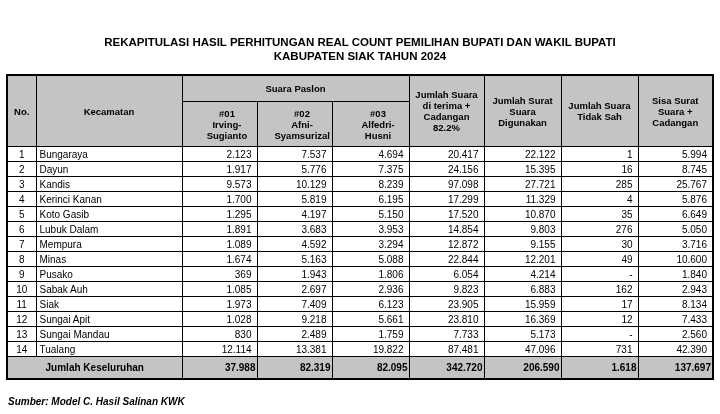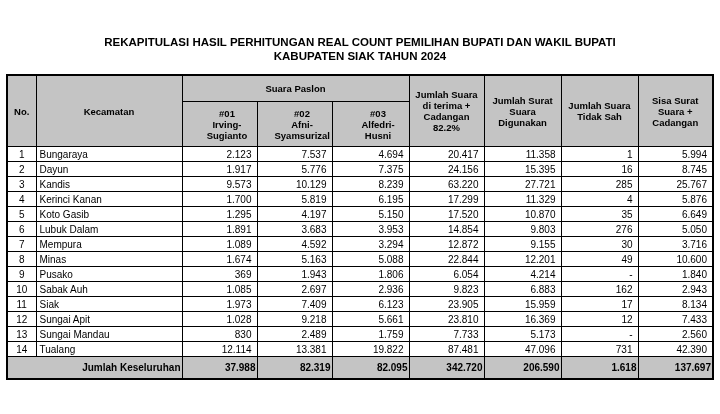--- a/index.html
+++ b/index.html
@@ -56,21 +56,21 @@
   }
   td.c-no  { text-align: center; padding: 0 2px; }
   td.c-kec { text-align: left;  padding: 0 3px; }
   td.c-num { text-align: right; }
   tr.total-row td {
     background: #c4c4c4;
     font-weight: bold;
     height: 19px;
     font-size: 10px;
   }
-  td.total-label { text-align: right; }
+  td.total-label { text-align: center; }
   .source-note {
     margin: 16px 0 0 8px;
     font-size: 10px;
     font-weight: bold;
     font-style: italic;
   }
 </style>
 </head>
 <body>
 
@@ -119,42 +119,42 @@
       </tr>
     </thead>
     <tbody>
         <tr>
           <td class="c-no">1</td>
           <td class="c-kec">Bungaraya</td>
           <td class="c-num">2.123</td>
           <td class="c-num">7.537</td>
           <td class="c-num">4.694</td>
           <td class="c-num">20.417</td>
-          <td class="c-num">11.358</td>
+          <td class="c-num">22.122</td>
           <td class="c-num">1</td>
           <td class="c-num">5.994</td>
         </tr>
         <tr>
           <td class="c-no">2</td>
           <td class="c-kec">Dayun</td>
           <td class="c-num">1.917</td>
           <td class="c-num">5.776</td>
           <td class="c-num">7.375</td>
           <td class="c-num">24.156</td>
           <td class="c-num">15.395</td>
           <td class="c-num">16</td>
           <td class="c-num">8.745</td>
         </tr>
         <tr>
           <td class="c-no">3</td>
           <td class="c-kec">Kandis</td>
           <td class="c-num">9.573</td>
           <td class="c-num">10.129</td>
           <td class="c-num">8.239</td>
-          <td class="c-num">63.220</td>
+          <td class="c-num">97.098</td>
           <td class="c-num">27.721</td>
           <td class="c-num">285</td>
           <td class="c-num">25.767</td>
         </tr>
         <tr>
           <td class="c-no">4</td>
           <td class="c-kec">Kerinci Kanan</td>
           <td class="c-num">1.700</td>
           <td class="c-num">5.819</td>
           <td class="c-num">6.195</td>
@@ -281,14 +281,15 @@
           <td class="c-num">82.319</td>
           <td class="c-num">82.095</td>
           <td class="c-num">342.720</td>
           <td class="c-num">206.590</td>
           <td class="c-num">1.618</td>
           <td class="c-num">137.697</td>
         </tr>
     </tfoot>
   </table>
 
+  <div class="source-note">Sumber: Model C. Hasil Salinan KWK</div>
 
 </div>
 
 </body></html>

